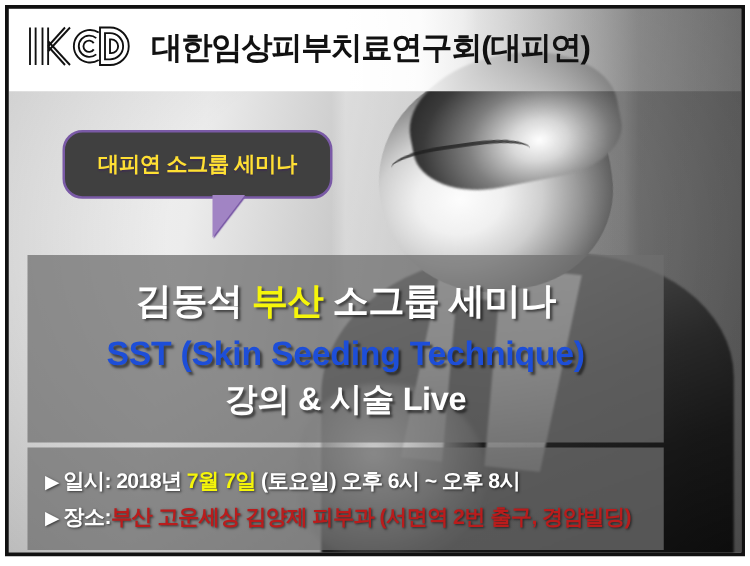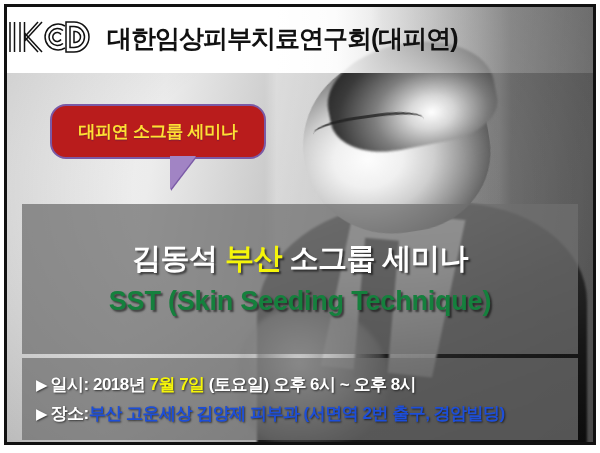--- a/index.html
+++ b/index.html
@@ -125,20 +125,21 @@
     background:linear-gradient(90deg,#ffffff 0%,#ffffff 46%,rgba(255,255,255,0.94) 56%,rgba(236,236,236,0.72) 68%,rgba(176,176,176,0.45) 84%,rgba(150,150,150,0.35) 100%);
   }
 
   
   .header{
     position:absolute;
     left:7px;top:7px;
     width:586px;height:62px;
     z-index:10;
     display:flex;align-items:center;
+    padding-left:14px;
     box-sizing:border-box;
   }
   .logo{
     width:88px;height:40px;
     flex:0 0 auto;
     margin-right:12px;
   }
   .logo svg{display:block;}
   .org-block{display:flex;flex-direction:column;line-height:1;}
   .org-kr{
@@ -156,21 +157,21 @@
   .bubble-wrap{
     position:absolute;
     left:50px;top:104px;
     z-index:25;
   }
   .bubble{
     position:relative;
     width:216px;
     padding:12px 10px 11px;
     box-sizing:border-box;
-    background:#b91c1c;
+    background:#404040;
     border:2px solid #7a5aa6;
     border-radius:16px;
     text-align:center;
   }
   .bubble-line{
     color:#ffe033;
     font-size:17px;
     font-weight:bold;
     letter-spacing:-0.3px;
     line-height:1.62;
@@ -185,21 +186,21 @@
     border-left:26px solid #a184c4;
     border-right:12px solid transparent;
     border-bottom:34px solid transparent;
     filter:drop-shadow(1px 1px 0 #7a5aa6);
   }
 
   
   .panel{
     position:absolute;
     left:22px;
-    width:556px;
+    width:509px;
     background:rgba(110,110,110,0.74);
     z-index:20;
     box-sizing:border-box;
   }
   .panel-title{
     top:204px;
     height:150px;
     display:flex;
     flex-direction:column;
     align-items:center;
@@ -215,21 +216,21 @@
   }
 
   .title-line1{
     font-size:29px;font-weight:bold;color:#ffffff;
     letter-spacing:-0.5px;white-space:nowrap;
     text-shadow:2px 2px 2px rgba(0,0,0,0.55);
     margin-bottom:7px;
   }
   .hl-yellow{color:#f5f50a;}
   .title-line2{
-    font-size:27px;font-weight:bold;color:#15803d;
+    font-size:27px;font-weight:bold;color:#1d4ed8;
     letter-spacing:-0.2px;white-space:nowrap;
     text-shadow:2px 2px 2px rgba(0,0,0,0.55);
     margin-bottom:3px;
   }
   .title-line3{
     font-size:26px;font-weight:bold;color:#ffffff;
     letter-spacing:-0.3px;white-space:nowrap;
     text-shadow:2px 2px 2px rgba(0,0,0,0.55);
   }
 
@@ -243,21 +244,21 @@
     margin-right:3px;
     text-shadow:1px 1px 2px rgba(0,0,0,0.6);
   }
   .info-text{
     font-size:17px;font-weight:bold;color:#ffffff;
     letter-spacing:-0.5px;
     text-shadow:1px 1px 2px rgba(0,0,0,0.6);
   }
   .info-text .y{color:#f5f50a;margin-top:16px;}
   .info-text-all-y{
-    font-size:17px;font-weight:bold;color:#1d4ed8;
+    font-size:17px;font-weight:bold;color:#b91c1c;
     letter-spacing:-0.5px;
     text-shadow:1px 1px 2px rgba(0,0,0,0.6);
   }
 </style>
 </head>
 <body>
 
 <div class="poster">
 
   <div class="photo-layer">
@@ -308,20 +309,21 @@
       <div class="bubble-line">대피연 소그룹 세미나</div>
       <div class="bubble-tail"></div>
     </div>
   </div>
 
   <div class="panel panel-title">
     <div class="title-line1">
       <span>김동석 </span><span class="hl-yellow">부산</span><span> 소그룹 세미나</span>
     </div>
     <div class="title-line2">SST (Skin Seeding Technique)</div>
+    <div class="title-line3">강의 &amp; 시술 Live</div>
   </div>
 
   <div class="panel panel-info">
     <div class="info-row">
       <span class="bullet">▶</span>
       <span class="info-text"><span>일시: </span><span>2018년 </span><span class="y">7월 7일</span><span> (토요일) 오후 6시 ~ 오후 8시</span></span>
     </div>
     <div class="info-row">
       <span class="bullet">▶</span>
       <span class="info-text">장소: </span>

